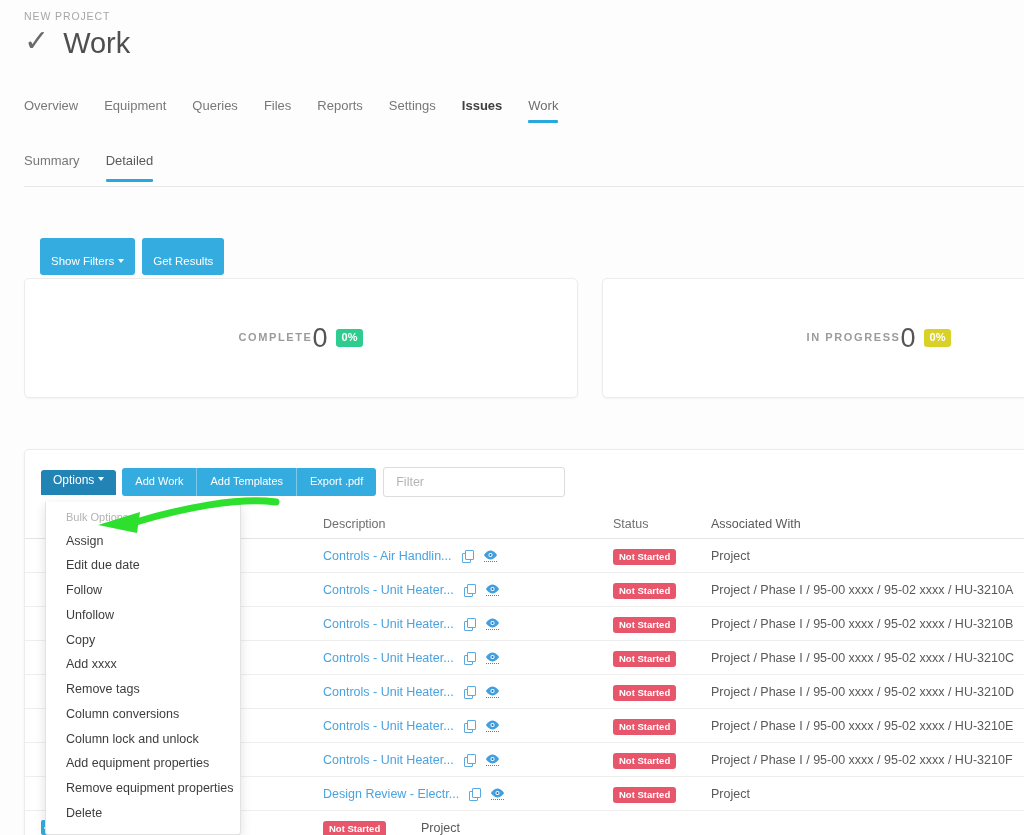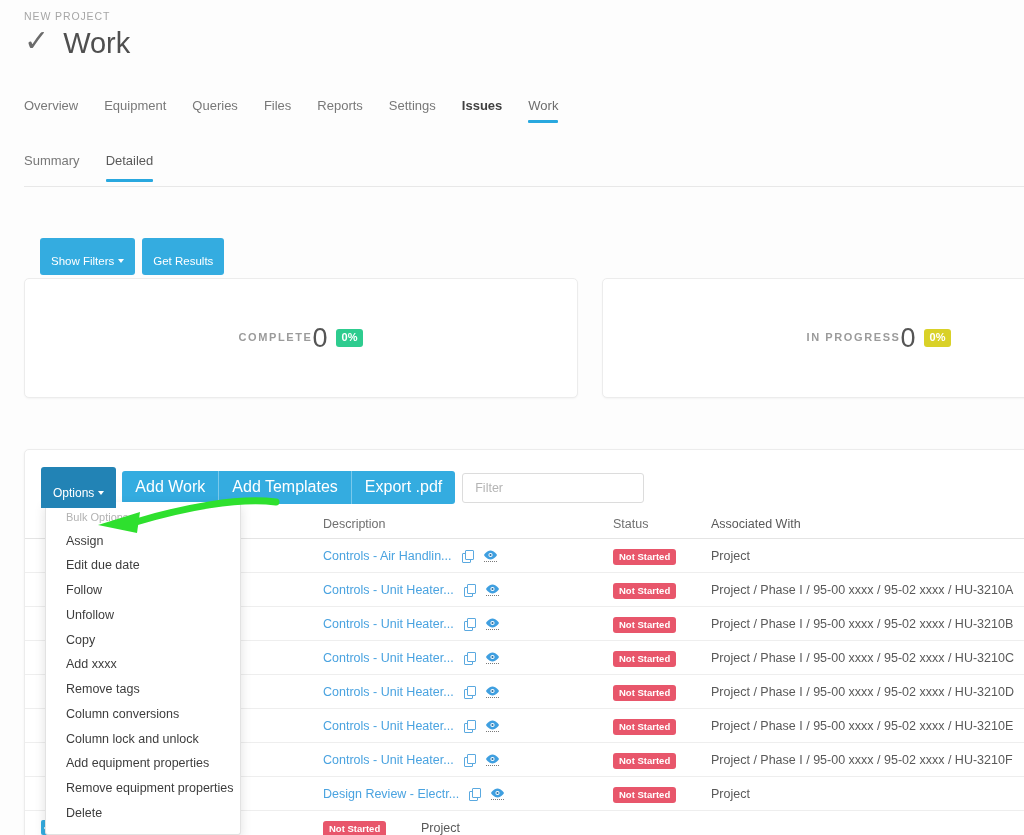--- a/index.html
+++ b/index.html
@@ -104,26 +104,26 @@
 
   
   .panel {
     position: absolute; left: 24px; top: 449px; right: -40px; bottom: -10px;
     background: #ffffff; border: 1px solid #ececec;
     border-radius: 5px; box-shadow: 0 1px 3px rgba(0,0,0,0.05);
     overflow: visible;
   }
   .toolbar { position: absolute; left: 16px; top: 17px; display: flex; align-items: center; }
   .btn-options {
-    background: #2283b5; border-radius: 3px 3px 0 0; padding: 20px 12px 9px;
+    background: #2283b5; border-radius: 3px 3px 0 0; padding: 4px 12px 9px;
     font-size: 12px; position: relative; z-index: 40;
   }
   .btn-group { display: flex; margin-left: 6px; border-radius: 3px; overflow: hidden; }
   .btn-group .btn {
-    border-radius: 0; padding: 8px 13px 9px; font-size: 16px;
+    border-radius: 0; padding: 8px 13px 9px; font-size: 11px;
     border-right: 1px solid rgba(255,255,255,0.35);
   }
   .btn-group .btn:last-child { border-right: none; }
   .filter-input {
     margin-left: 7px; width: 182px; height: 30px;
     border: 1px solid #dcdcdc; border-radius: 3px;
     font-size: 12.5px; color: #701a75; padding: 0 12px;
     font-family: "Liberation Sans", sans-serif; background: #fff;
   }
   .filter-input::placeholder { color: #b4b4b4; }

